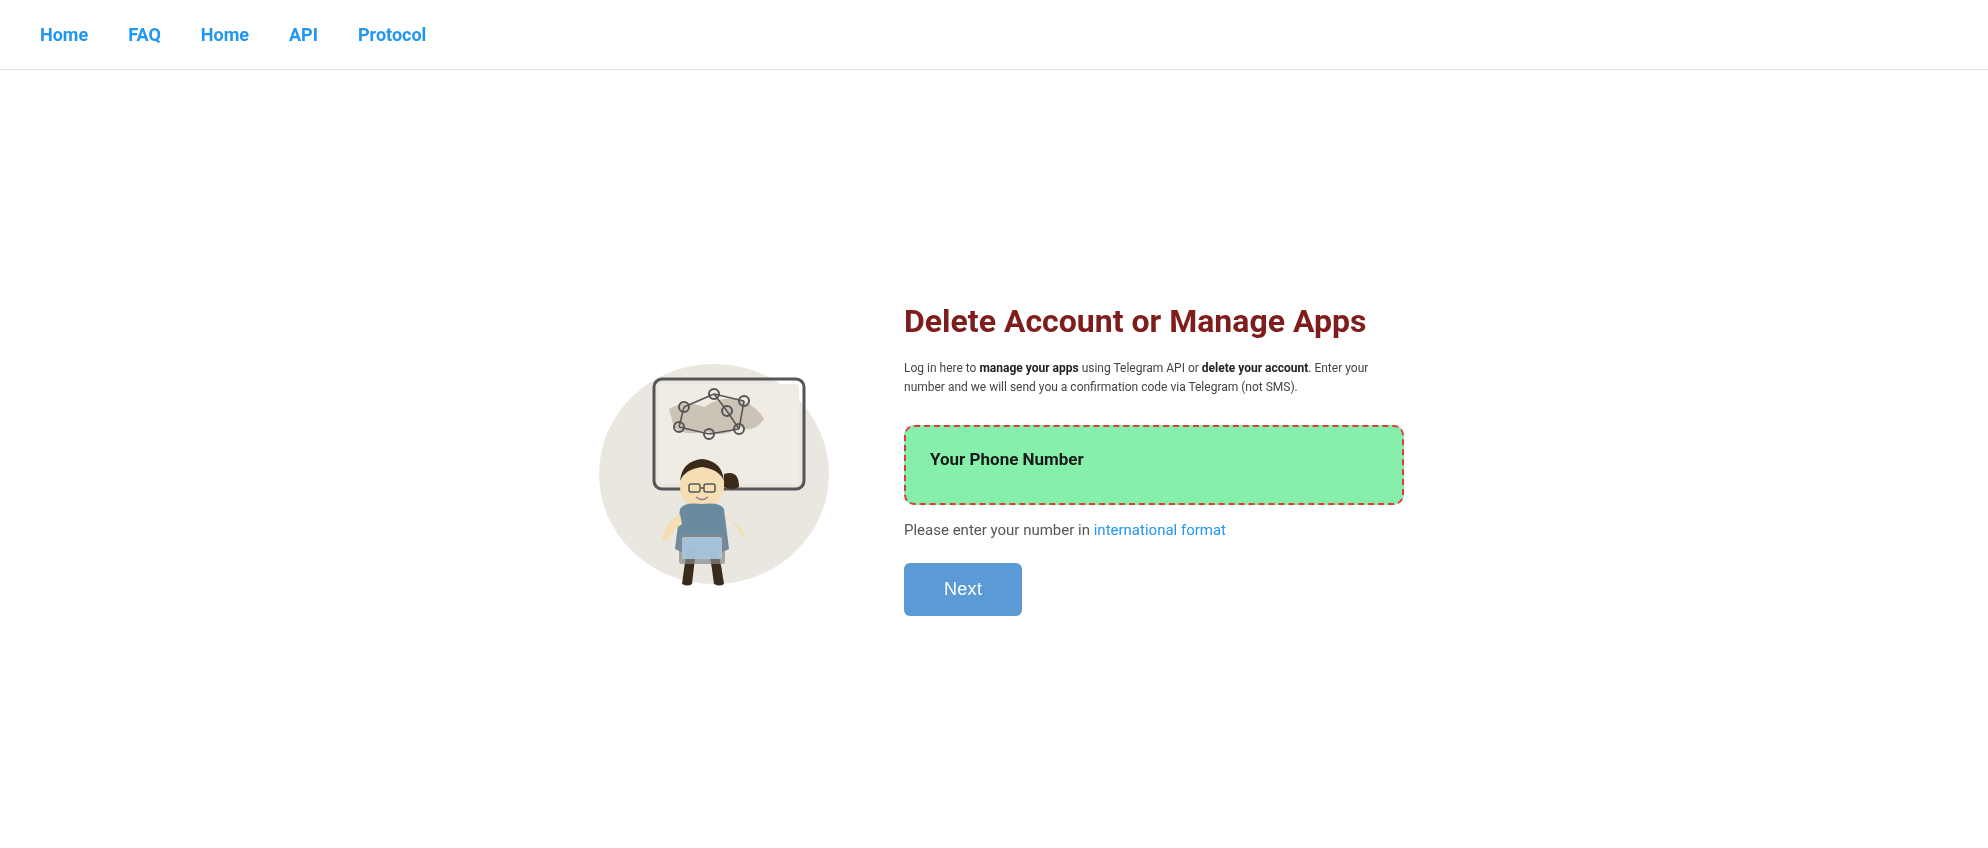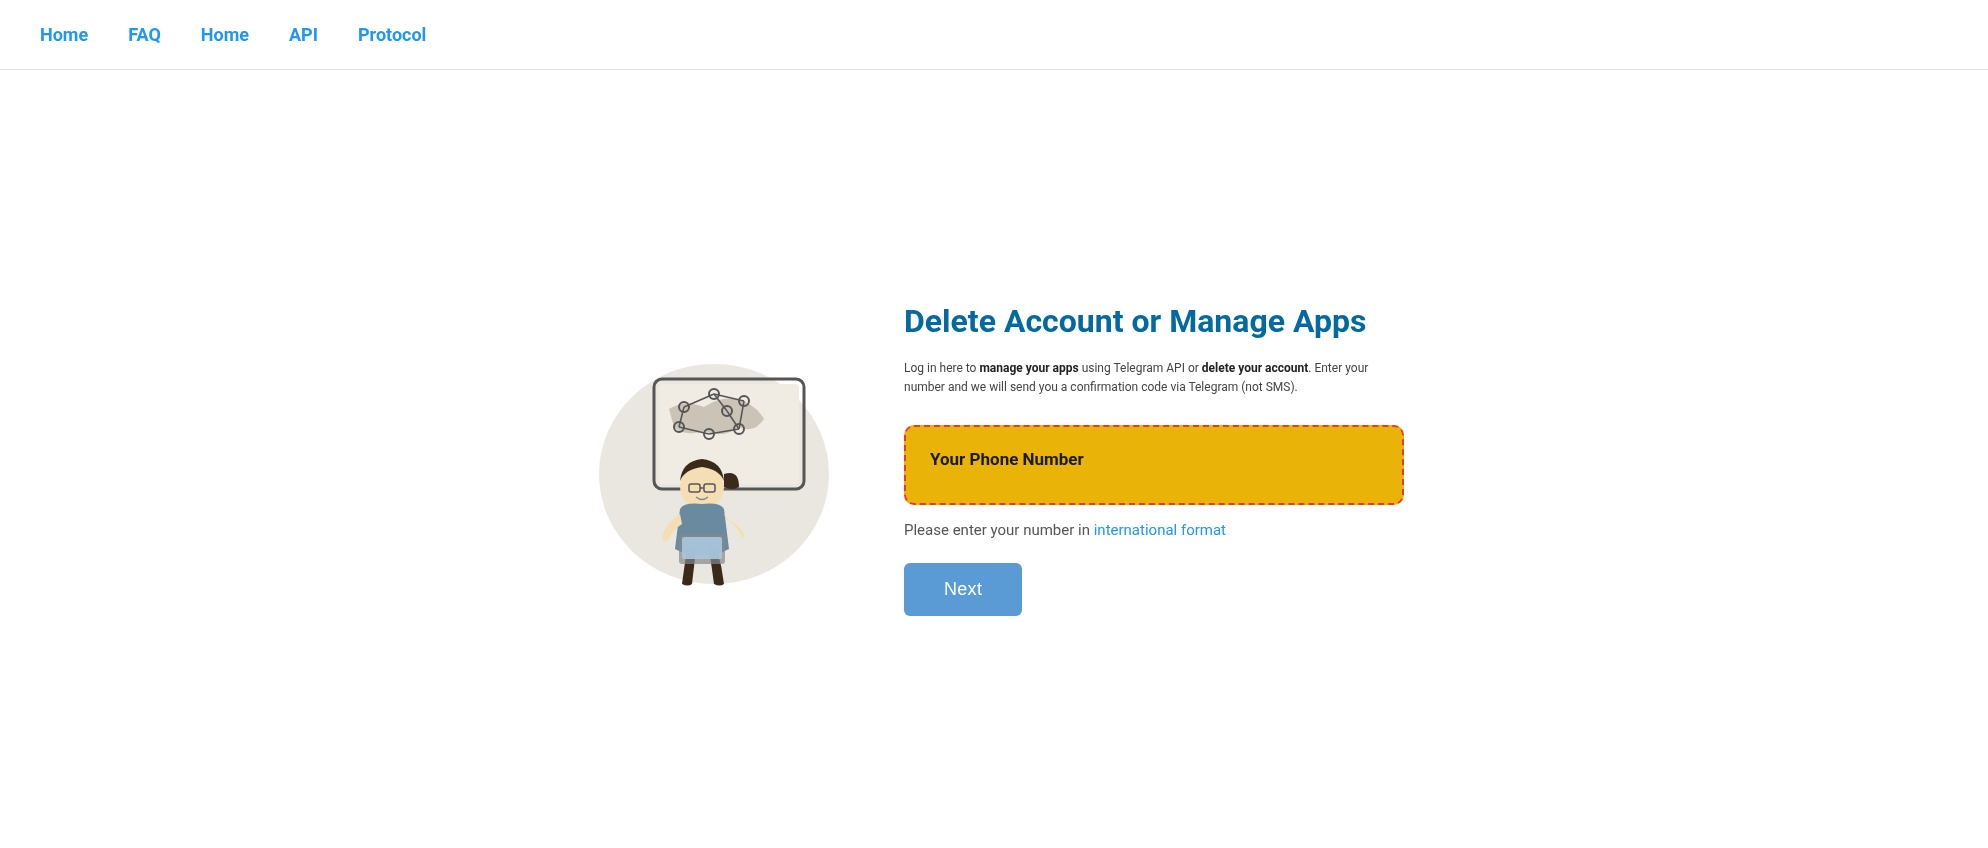--- a/index.html
+++ b/index.html
@@ -63,21 +63,21 @@
 
     
     .right-panel {
       flex: 1;
       max-width: 500px;
     }
 
     .page-title {
       font-size: 32px;
       font-weight: 700;
-      color: #0369a1;
+      color: #7f1d1d;
       margin-bottom: 18px;
       line-height: 1.2;
     }
 
     .description {
       font-size: 12px;
       color: #444;
       line-height: 1.6;
       margin-bottom: 28px;
     }
@@ -86,21 +86,21 @@
       font-weight: 700;
       color: #222;
     }
 
     
     .phone-box {
       border: 2.5px dashed #e53935;
       border-radius: 10px;
       padding: 22px 24px;
       margin-bottom: 16px;
-      background: #eab308;
+      background: #86efac;
     }
 
     .phone-label {
       font-size: 17px;
       font-weight: 700;
       color: #1a1a1a;
       margin-bottom: 12px;
     }
 
     .phone-input {

